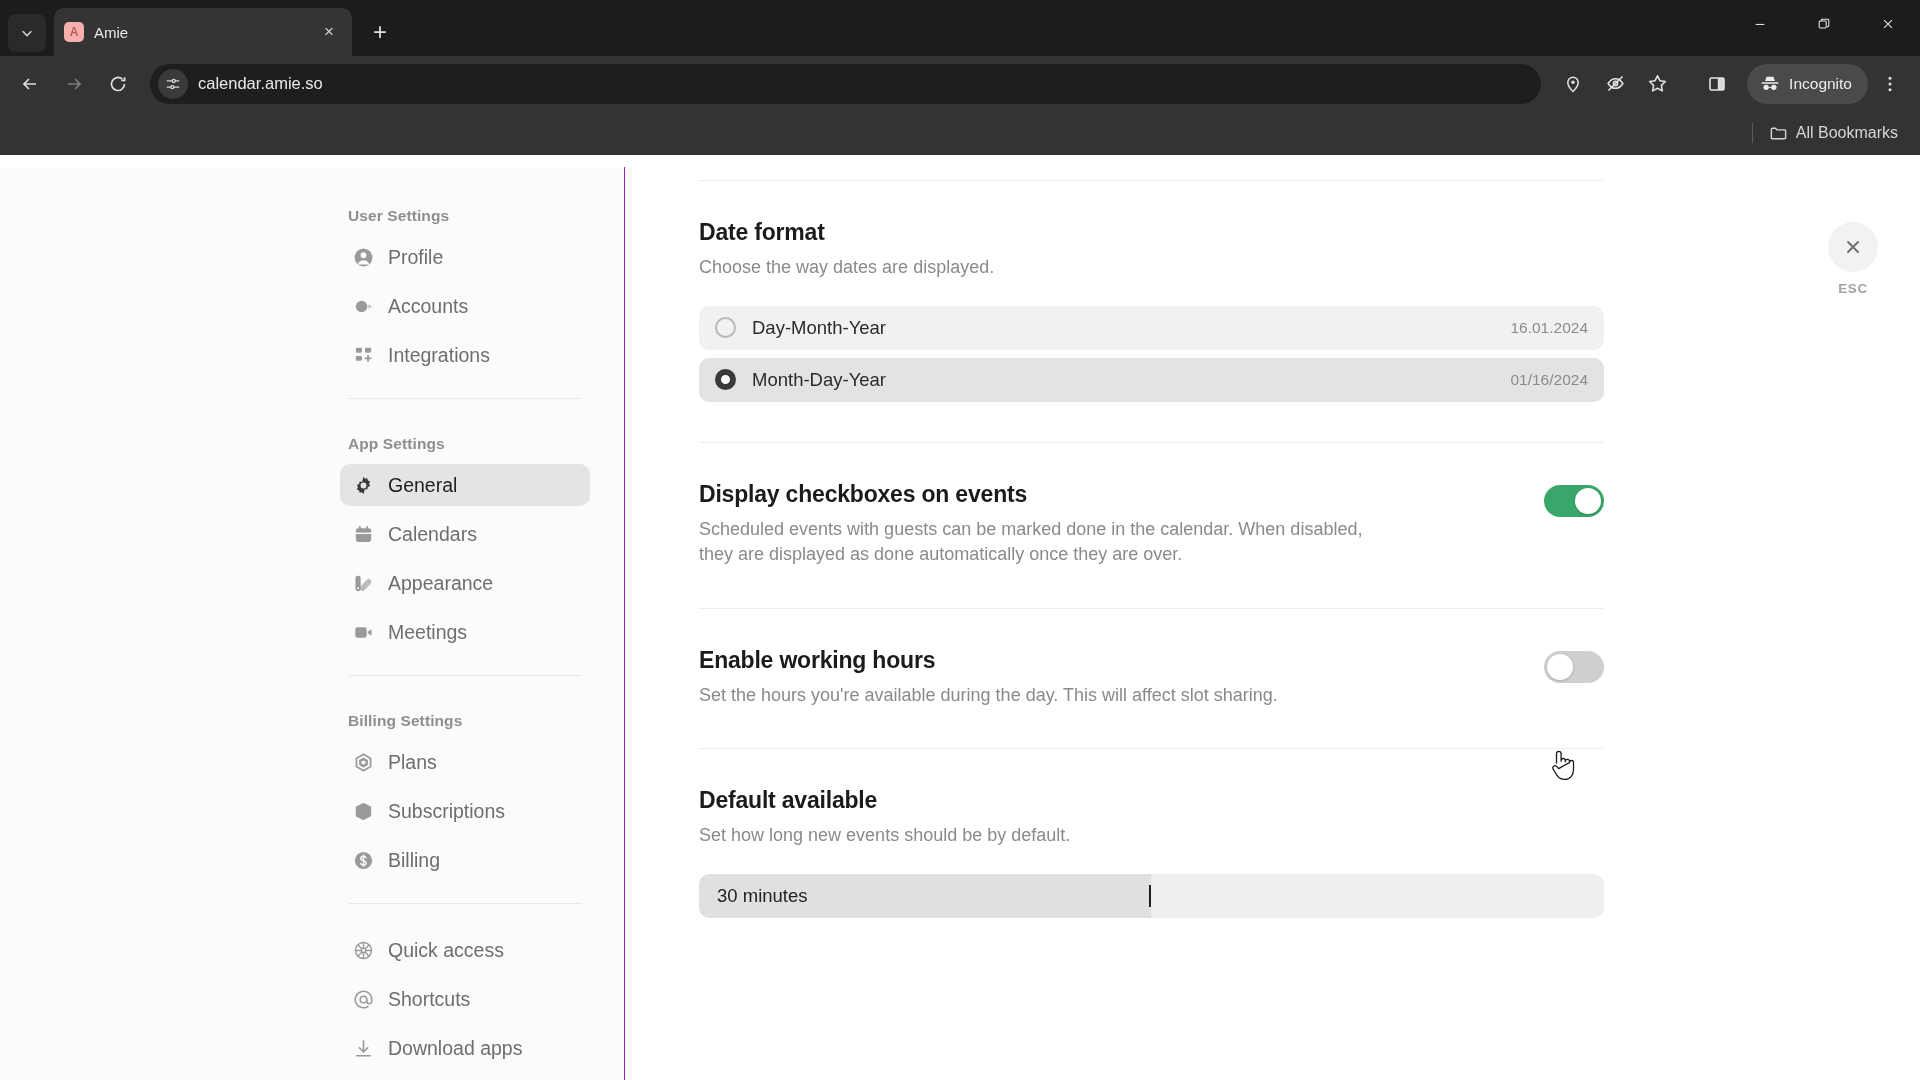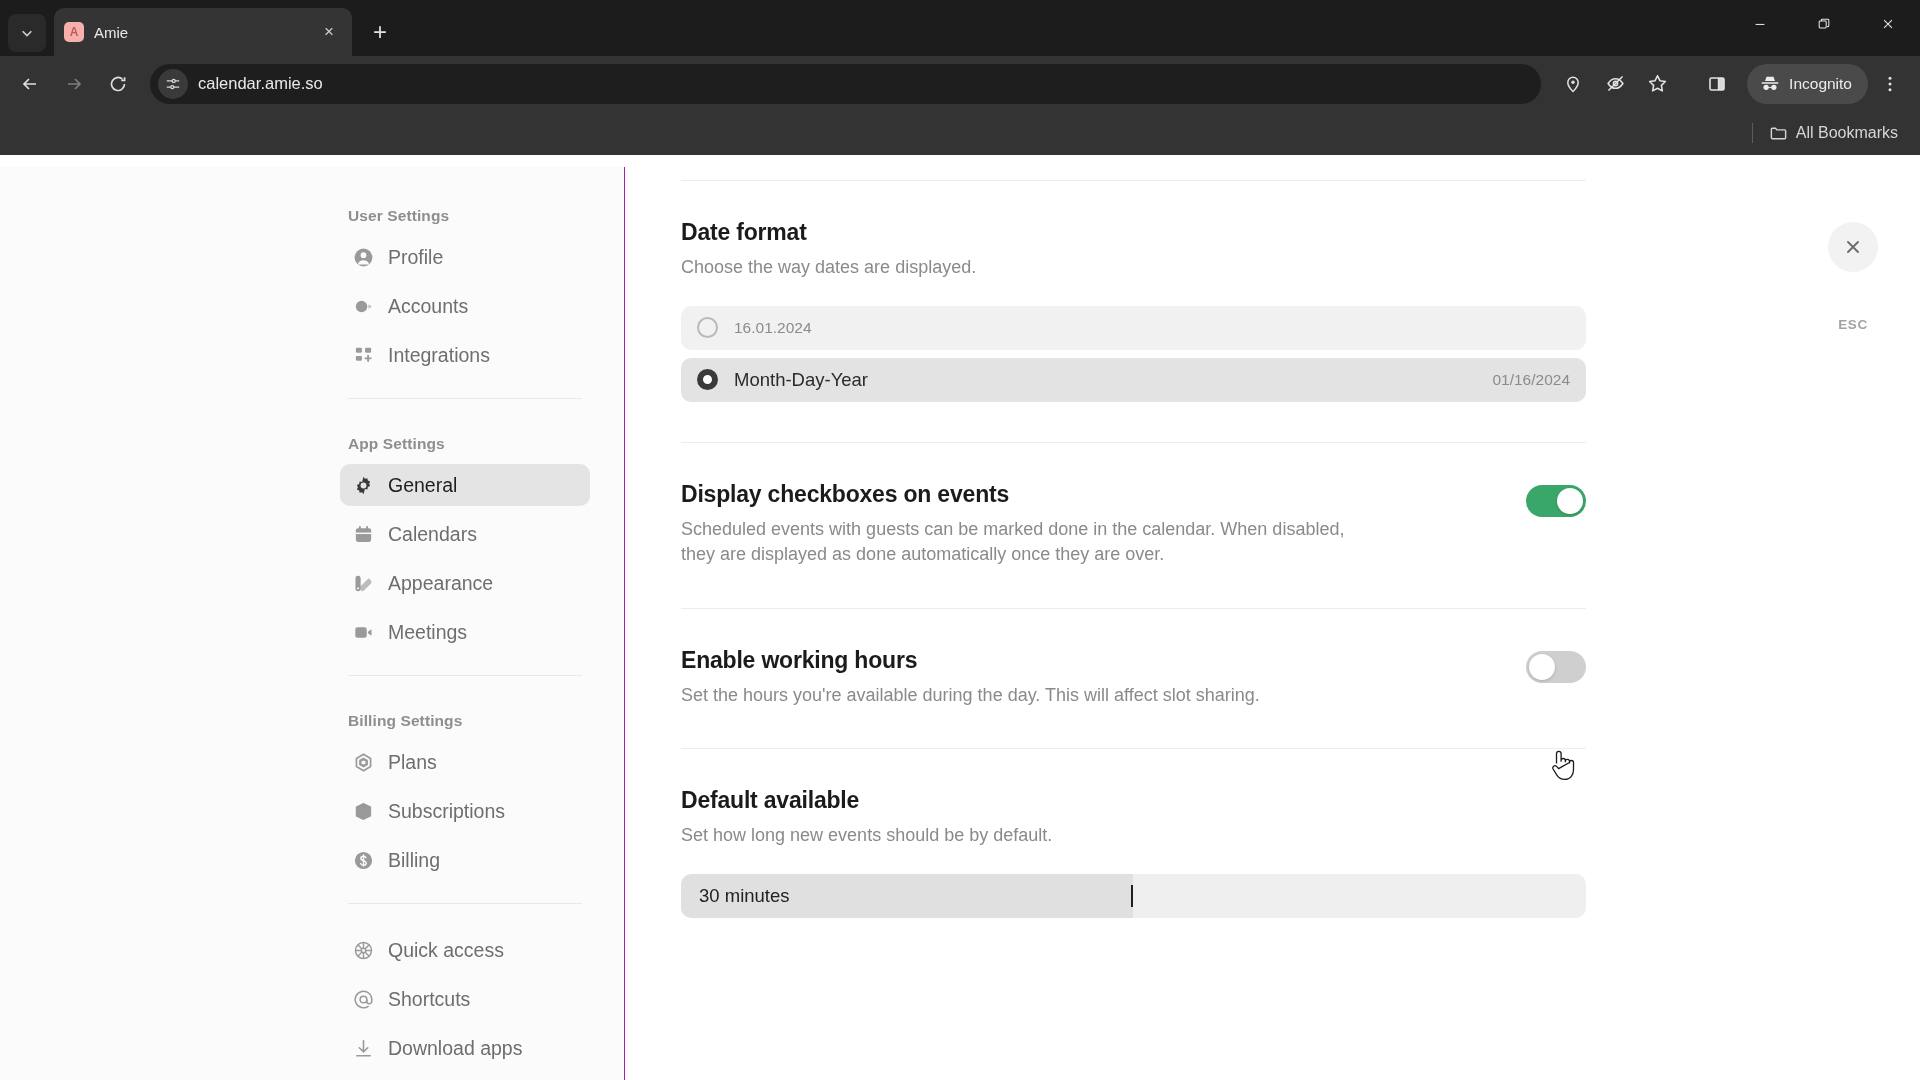--- a/index.html
+++ b/index.html
@@ -123,21 +123,21 @@
   .side-item.active .side-ico { color: #3a3a3a; }
   .side-ico {
     width: 22px; height: 22px; flex: 0 0 22px;
     display: flex; align-items: center; justify-content: center; color: #9a9a9a;
   }
   .side-divider { height: 1px; background: #e9e9e9; margin: 22px 8px 0 8px; }
 
   .content {
     flex: 1 1 auto; position: relative; overflow: hidden; background: #fff;
   }
-  .content-inner { position: absolute; left: 56px; top: 0; width: 905px; }
+  .content-inner { position: absolute; left: 74px; top: 0; width: 905px; }
   .top-rule { height: 1px; background: #ededed; margin-top: 13px; }
 
   .section { padding-top: 38px; }
   .sec-title { font-size: 23px; font-weight: 600; color: #1b1b1b; letter-spacing: -0.2px; }
   .sec-desc { font-size: 18px; color: #8a8a8a; margin-top: 9px; line-height: 1.42; }
 
   .radio-list { margin-top: 25px; display: flex; flex-direction: column; gap: 8px; }
   .radio-row {
     height: 44px; border-radius: 10px; background: #f1f1f1;
     display: flex; align-items: center; padding: 0 16px; gap: 16px;
@@ -186,21 +186,21 @@
   }
 
   .esc-block {
     position: absolute; right: 42px; top: 55px;
     display: flex; flex-direction: column; align-items: center; gap: 9px;
   }
   .esc-circle {
     width: 50px; height: 50px; border-radius: 50%; background: #f2f2f2;
     display: flex; align-items: center; justify-content: center; color: #6d6d6d;
   }
-  .esc-label { font-size: 13.5px; color: #a3a3a3; font-weight: 600; letter-spacing: 0.6px; margin-top: 36px; }
+  .esc-label { font-size: 13.5px; color: #a3a3a3; font-weight: 600; letter-spacing: 0.6px; }
 
   .cursor { position: absolute; left: 1548px; top: 748px; pointer-events: none; }
 </style>
 </head>
 <body>
 
 <div class="browser">
 
   <div class="tabstrip">
     <div class="tab-list-btn">
@@ -472,20 +472,21 @@
       <div class="content-inner">
 
         <div class="top-rule"></div>
 
         <div class="section">
           <div class="sec-title">Date format</div>
           <div class="sec-desc">Choose the way dates are displayed.</div>
           <div class="radio-list">
             <div class="radio-row">
               <span class="radio-mark"></span>
+              <span class="radio-label">Day-Month-Year</span>
               <span class="radio-value">16.01.2024</span>
             </div>
             <div class="radio-row selected">
               <span class="radio-mark"></span>
               <span class="radio-label">Month-Day-Year</span>
               <span class="radio-value">01/16/2024</span>
             </div>
           </div>
         </div>
 

